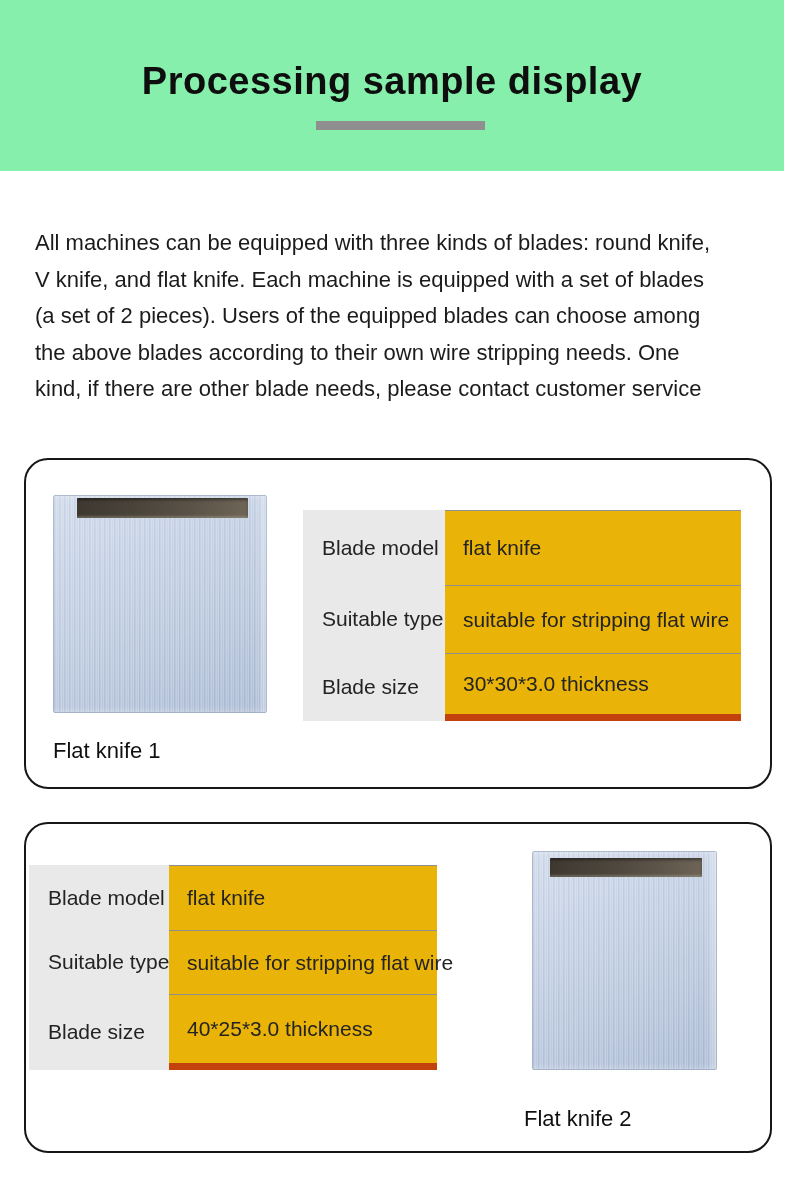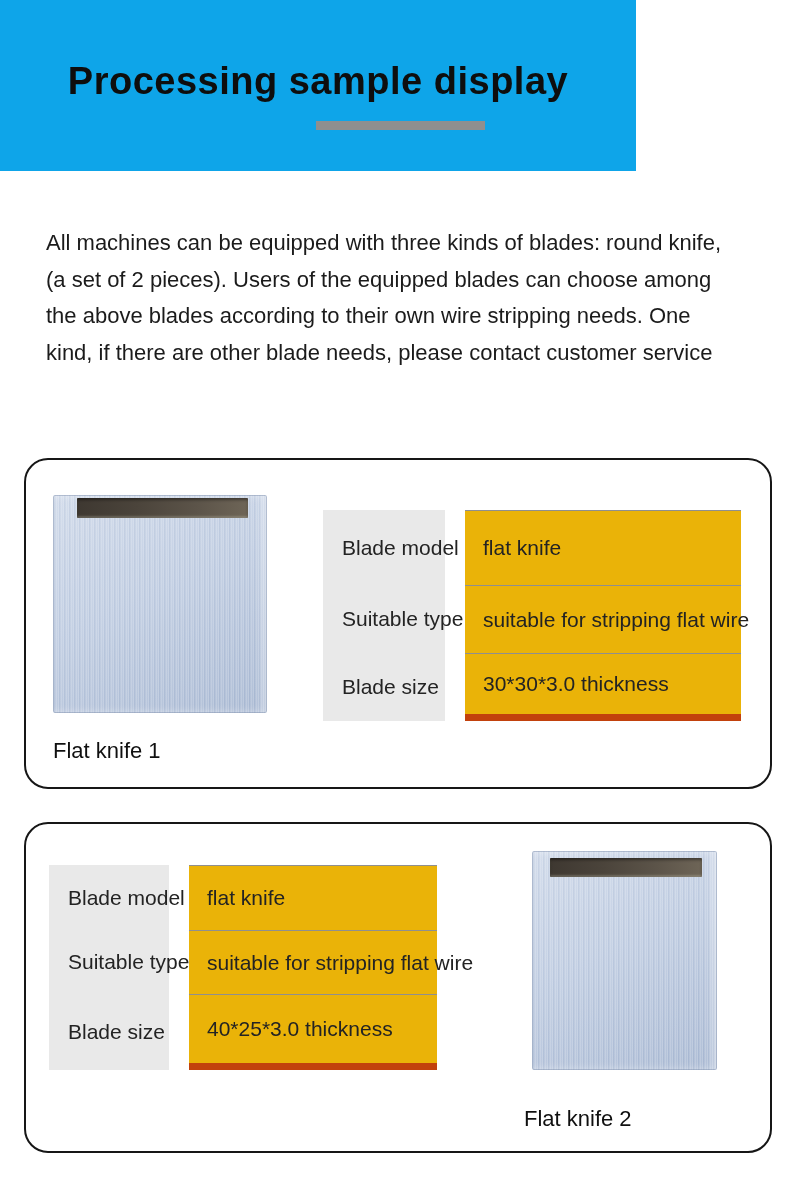--- a/index.html
+++ b/index.html
@@ -1,29 +1,29 @@
 <!DOCTYPE html>
 <html><head>
 <meta charset="utf-8">
 <style>
   html,body{margin:0;padding:0;background:#fff;}
   .page{
     position:relative;width:800px;height:1181px;background:#ffffff;
     font-family:"Liberation Sans", sans-serif;overflow:hidden;
   }
   
-  .hdr{position:absolute;left:0;top:0;width:636px;height:171px;background:#0ea5e9;}
+  .hdr{position:absolute;left:0;top:0;width:784px;height:171px;background:#86efac;}
   .hdr-title{
     position:absolute;left:0;top:60px;width:100%;text-align:center;
     font-size:38px;font-weight:700;color:#0e0e0e;letter-spacing:.5px;margin:0;
   }
   .hdr-bar{position:absolute;left:316px;top:121px;width:169px;height:9px;background:#8f8f8f;}
   
   .intro{position:absolute;left:35px;top:225px;width:760px;color:#1b1b1b;}
-  .intro-line{font-size:22px;line-height:36.5px;white-space:nowrap;margin-left:11px;}
+  .intro-line{font-size:22px;line-height:36.5px;white-space:nowrap;}
   
   .card{
     position:absolute;left:24px;width:748px;height:331px;box-sizing:border-box;
     border:2px solid #161616;border-radius:24px;background:#fff;
   }
   .card1{top:458px;}
   .card2{top:822px;}
   
   .blade{
     position:absolute;border-radius:2px;
@@ -44,37 +44,38 @@
   }
   .notch1{left:24px;top:3px;width:171px;height:20px;}
   .notch2{left:18px;top:7px;width:152px;height:19px;}
   .caption{position:absolute;font-size:22px;color:#101010;}
   .caption1{left:27px;top:278px;width:214px;}
   .caption2{left:498px;top:282px;width:200px;}
   
   .spec{position:absolute;display:grid;}
   .spec1{left:277px;top:50px;grid-template-columns:142px 296px;grid-template-rows:75px 68px 68px;}
   .spec2{left:3px;top:41px;grid-template-columns:140px 268px;grid-template-rows:65px 64px 76px;}
-  .cell{display:flex;align-items:center;font-size:21px;color:#232323;white-space:nowrap;margin-left:20px;}
+  .cell{display:flex;align-items:center;font-size:21px;color:#232323;white-space:nowrap;}
   .lcell{background:#e9e9e9;padding-left:19px;}
   .vcell{background:#eab308;border-top:1px solid #8f8f8f;padding-left:18px;}
   .vcell-last{border-bottom:7px solid #c2410c;}
 </style>
 </head>
 <body>
 
 <div class="page">
 
   <div class="hdr">
     <h1 class="hdr-title">Processing sample display</h1>
     <div class="hdr-bar"></div>
   </div>
 
   <div class="intro">
     <div class="intro-line">All machines can be equipped with three kinds of blades: round knife,</div>
+    <div class="intro-line">V knife, and flat knife. Each machine is equipped with a set of blades</div>
     <div class="intro-line">(a set of 2 pieces). Users of the equipped blades can choose among</div>
     <div class="intro-line">the above blades according to their own wire stripping needs. One</div>
     <div class="intro-line">kind, if there are other blade needs, please contact customer service</div>
   </div>
 
   <div class="card card1">
     <div class="blade blade1">
       <div class="notch notch1"></div>
     </div>
     <div class="caption caption1">Flat knife 1</div>

